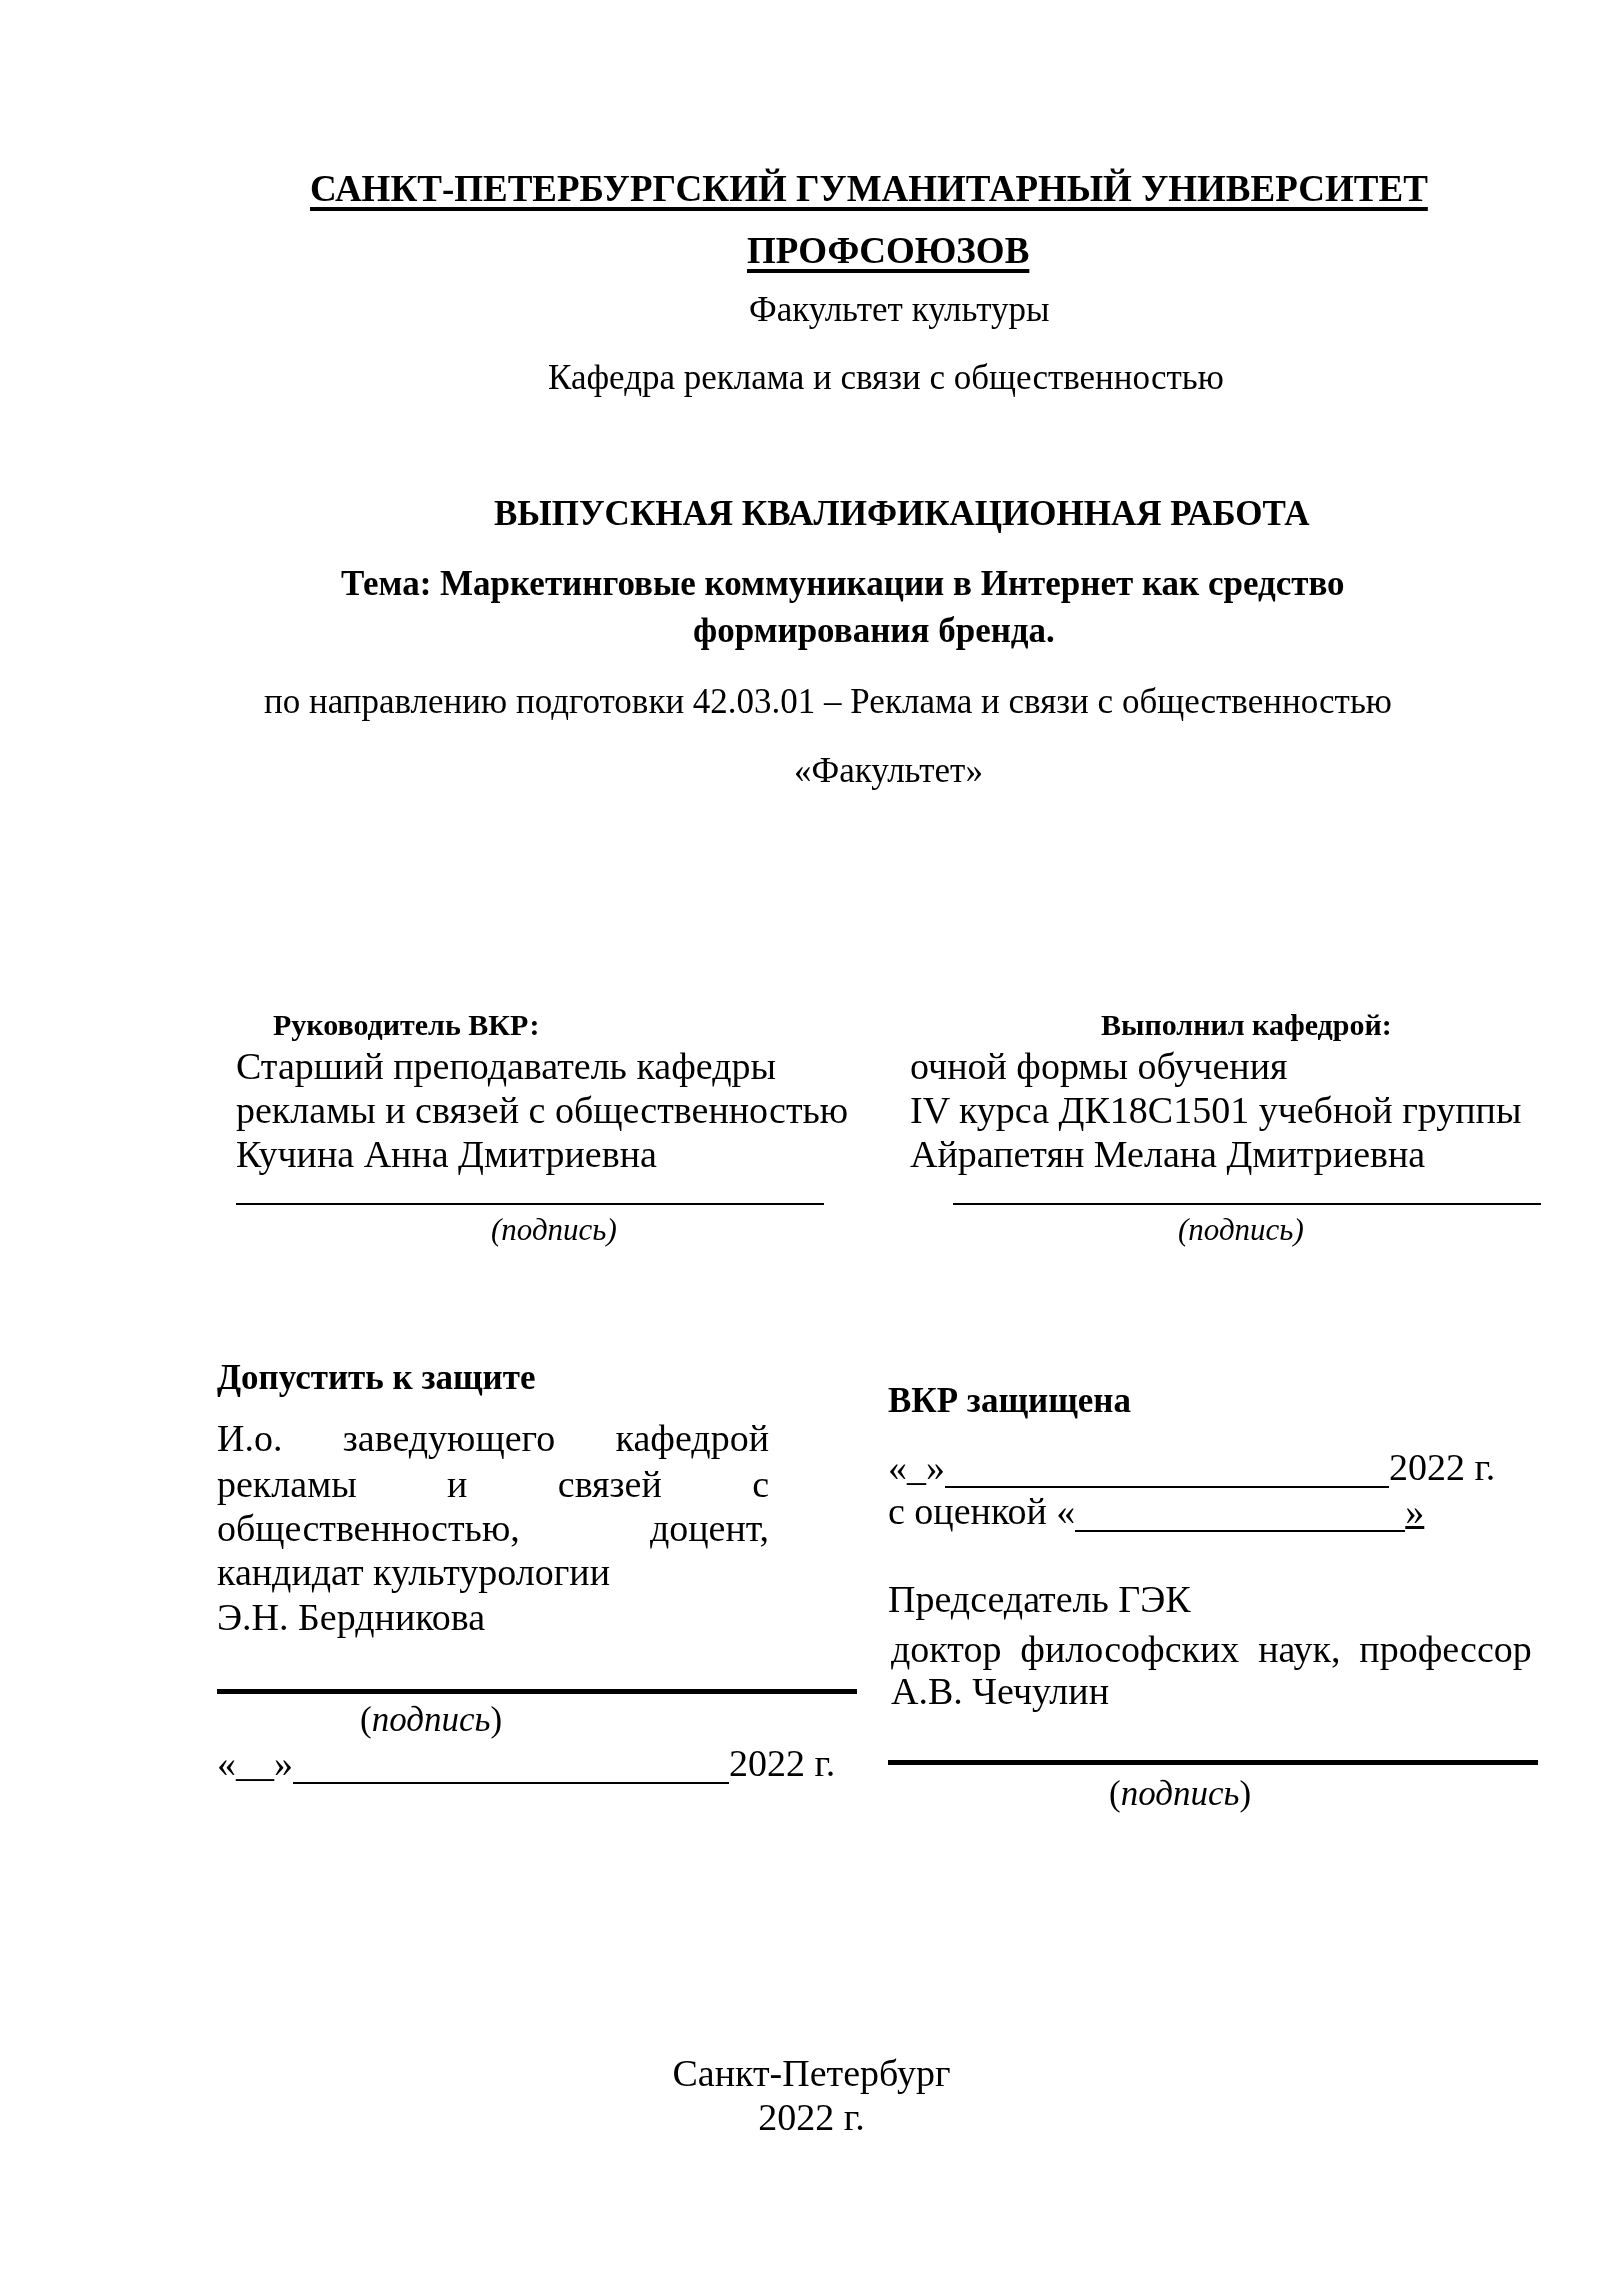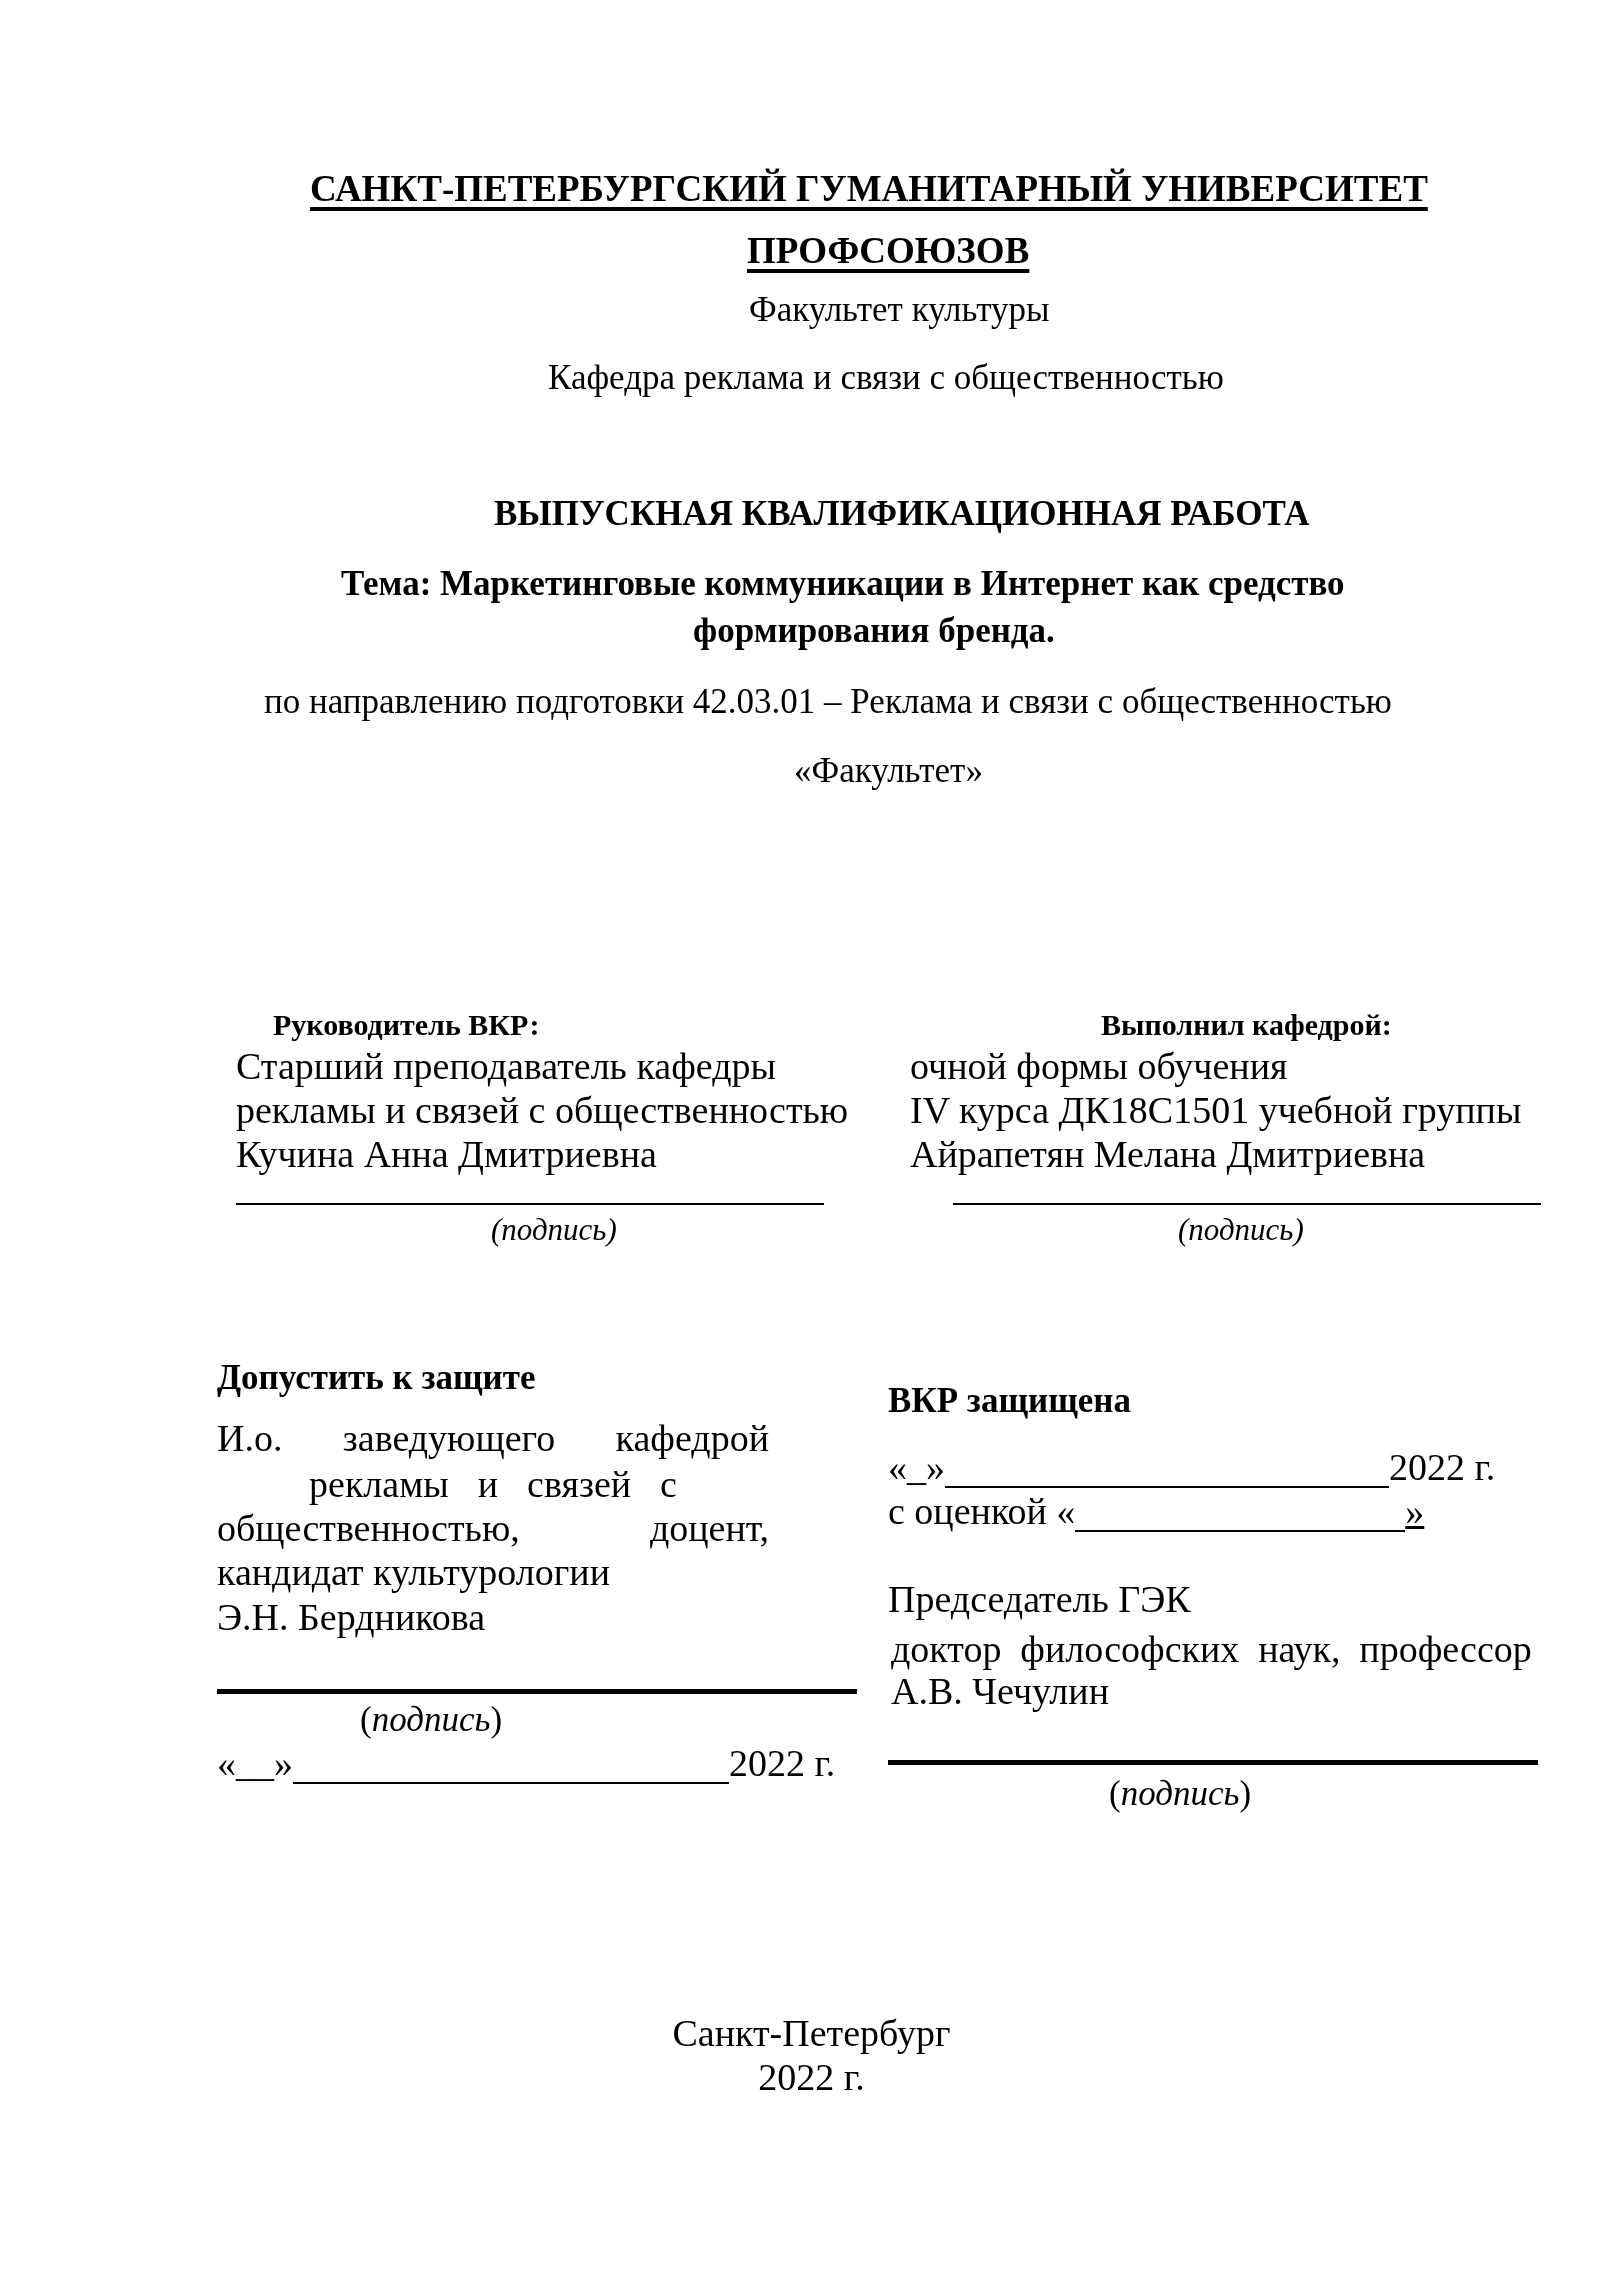--- a/index.html
+++ b/index.html
@@ -1,19 +1,19 @@
 <!DOCTYPE html>
 <html style="font-size:12.6px"><head>
 <meta charset="utf-8">
 <style>
   html, body { margin: 0; padding: 0; background: #ffffff; }
   body { width: 1623px; height: 2295px; position: relative; overflow: hidden;
          font-family: "Liberation Serif", serif; color: #000000; }
   .ln { position: absolute; white-space: nowrap; line-height: 1; }
-  .c { left: 0; width: 1623px; text-align: center; }
+  .c { left: 0; width: 1623px; text-align: center; margin-top: 40px; }
   .b { font-weight: bold; text-align: center; }
   .i { font-style: italic; }
   .u { text-decoration: underline; text-decoration-thickness: 3.9px; text-underline-offset: 5.5px; }
   .f48 { font-size: 38px; }
   .f47 { font-size: 37px; }
   .f44 { font-size: 35px; }
   .f40 { font-size: 31px; }
   .f38 { font-size: 30px; }
   .rule { position: absolute; background: #000; }
   .blank { display: inline-block; border-bottom: 2.4px solid #000; vertical-align: baseline; }
@@ -52,21 +52,21 @@
 </div>
 
 <div>
   <div class="ln b f44" style="left:217px; top:1360px;">Допустить к защите</div>
 
   <div class="ln f48" style="left:217px; top:1419px; width:552px; display:flex; justify-content:space-between;">
     <span>И.о.</span>
     <span>заведующего</span>
     <span>кафедрой</span>
   </div>
-  <div class="ln f48" style="left:217px; top:1465px; width:552px; display:flex; justify-content:center;gap:29px;">
+  <div class="ln f48" style="left:217px; top:1465px; width:552px; display:flex; justify-content:space-between;gap:29px;">
     <span>рекламы</span>
     <span>и</span>
     <span>связей</span>
     <span>с</span>
   </div>
   <div class="ln f48" style="left:217px; top:1509px; width:552px; display:flex; justify-content:space-between;">
     <span>общественностью,</span>
     <span>доцент,</span>
   </div>
   <div class="ln f48" style="left:217px; top:1553px;">кандидат культурологии</div>

